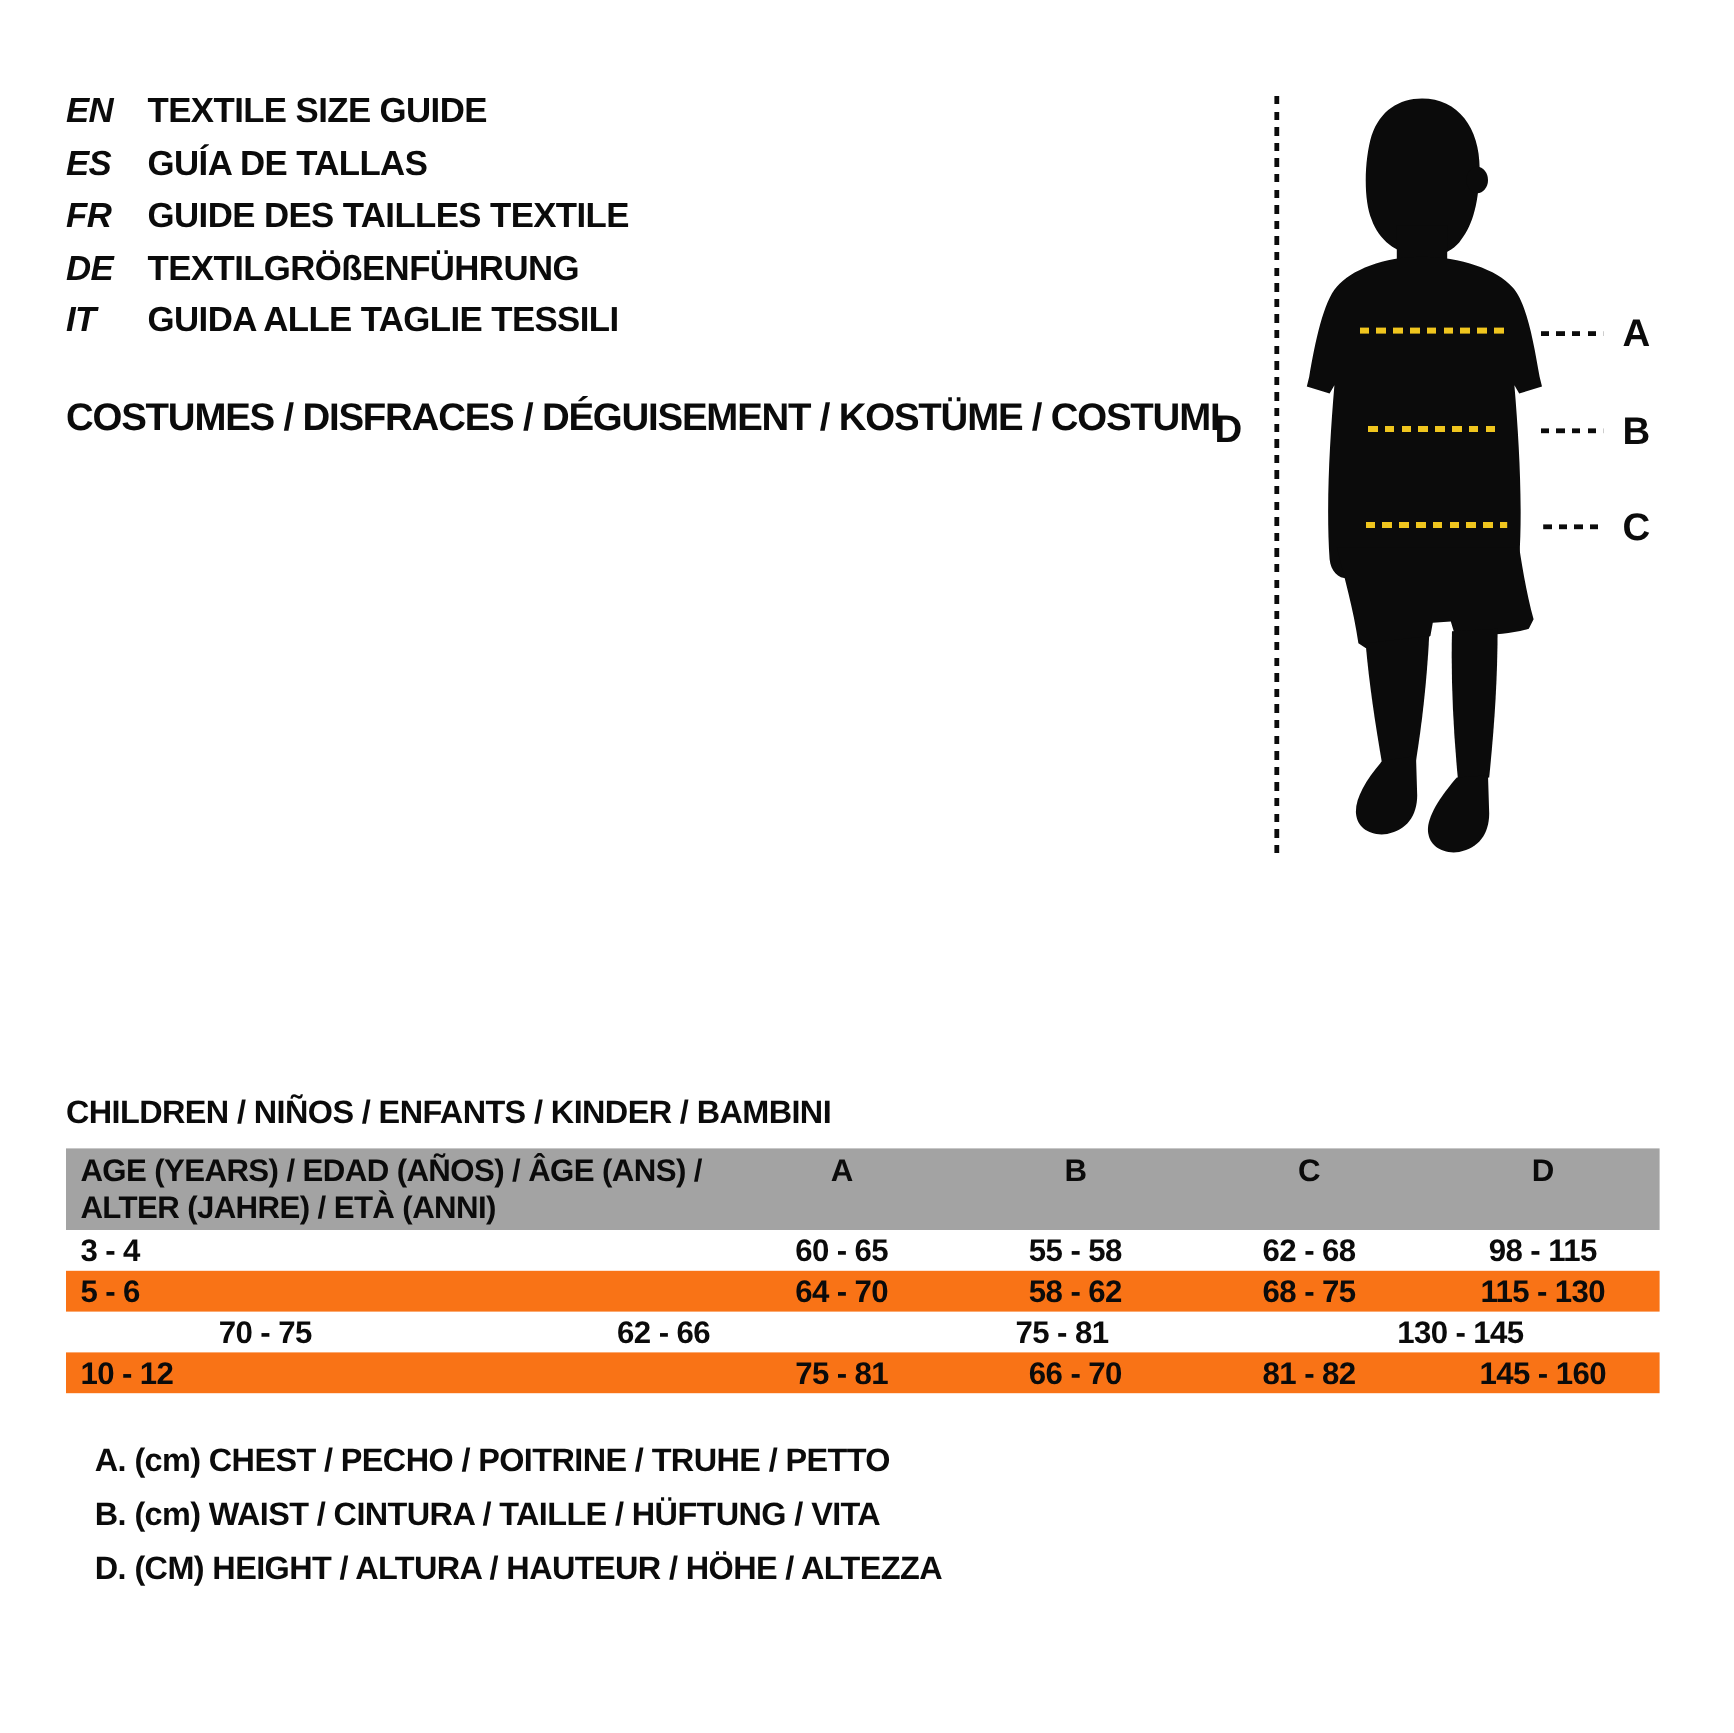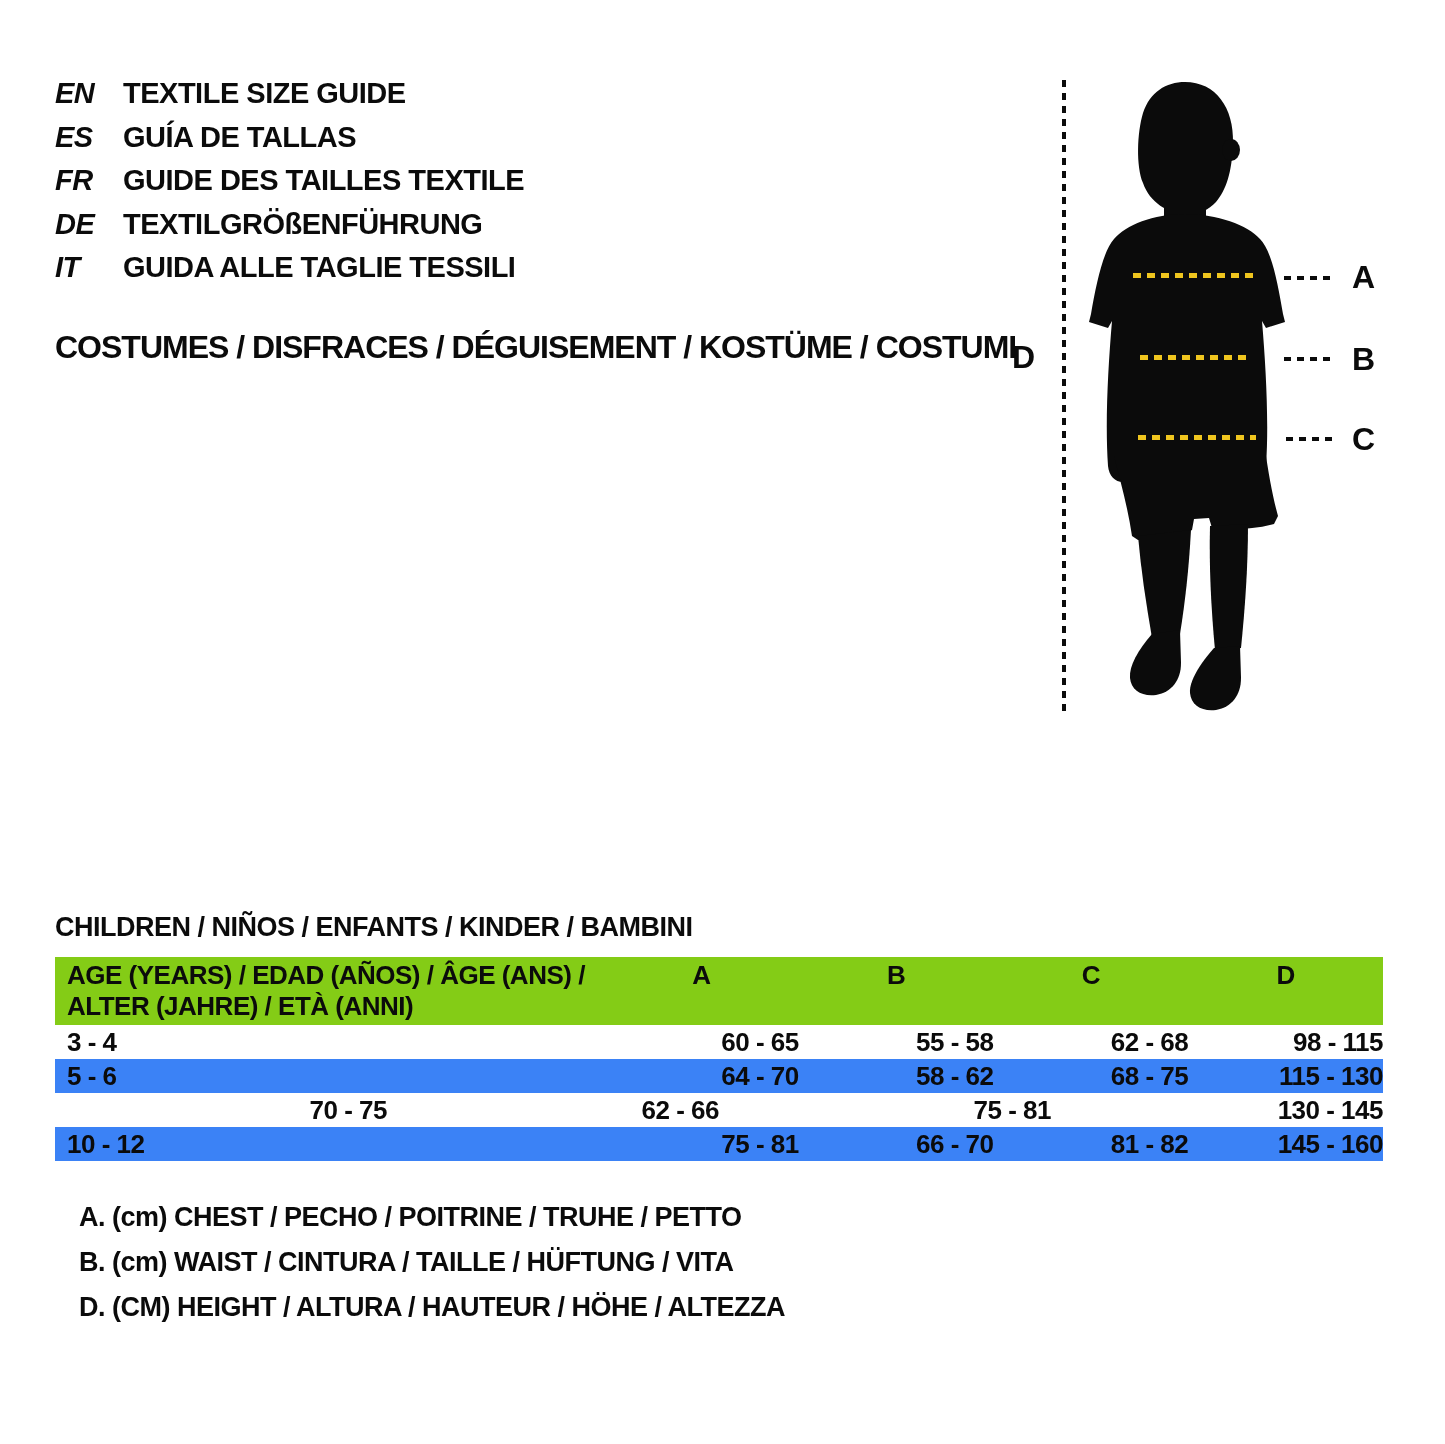--- a/index.html
+++ b/index.html
@@ -33,27 +33,27 @@
   .meas-label{position:absolute;font-size:32px;font-weight:700;line-height:36px;}
   .meas-label.a{left:1352px;top:259px;}
   .meas-label.b{left:1352px;top:341px;}
   .meas-label.c{left:1352px;top:421px;}
   .meas-label.d{left:1012px;top:339px;}
 
   
   .children-title{position:absolute;left:55px;top:912px;font-size:27px;font-weight:700;
                   letter-spacing:-0.5px;white-space:nowrap;}
   .size-table{position:absolute;left:55px;top:957px;width:1328px;font-size:26px;font-weight:700;letter-spacing:-0.5px;}
-  .thead{display:flex;background:#84cc16;height:68px;align-items:flex-start;}
+  .thead{display:flex;background:#a3a3a3;height:68px;align-items:flex-start;}
   .thead .col-age{flex:0 0 549px;padding:3px 0 0 12px;line-height:31px;box-sizing:border-box;}
   .thead .col{flex:1;text-align:center;line-height:31px;padding-top:3px;}
   .trow{display:flex;height:34px;line-height:34px;}
-  .trow.alt{background:#3b82f6;}
+  .trow.alt{background:#f97316;}
   .trow .col-age{flex:0 0 549px;padding-left:12px;box-sizing:border-box;}
-  .trow .col{flex:1;text-align:right;}
+  .trow .col{flex:1;text-align:center;}
 
   
   .legend{position:absolute;left:55px;top:1195px;font-size:27px;font-weight:700;letter-spacing:-0.5px;margin-left:24px;}
   .legend-item{height:45px;line-height:45px;white-space:nowrap;}
 </style>
 </head>
 <body>
 
 <div id="page">
 

